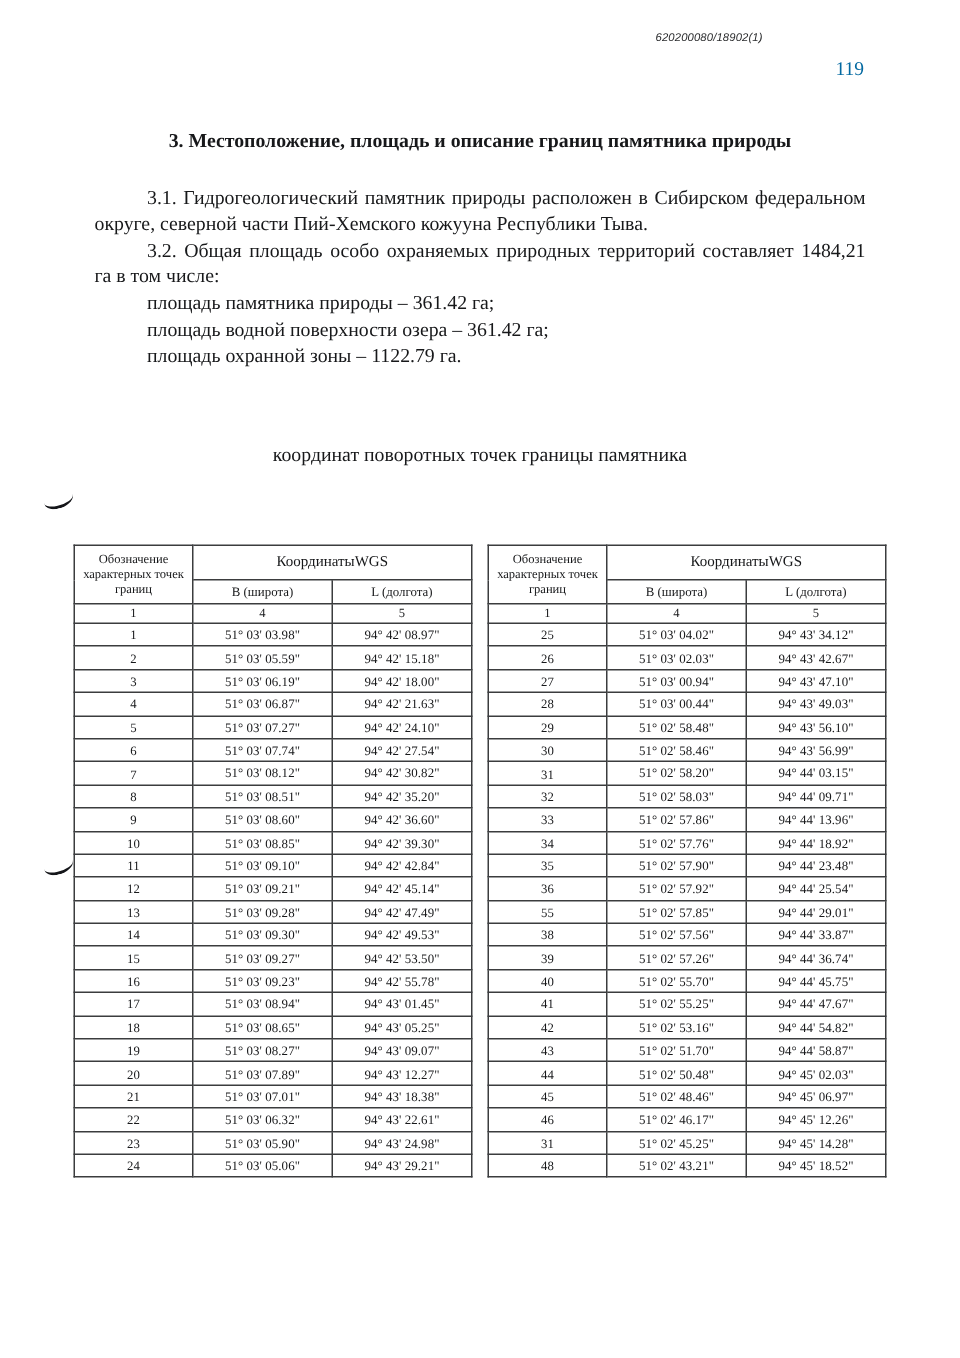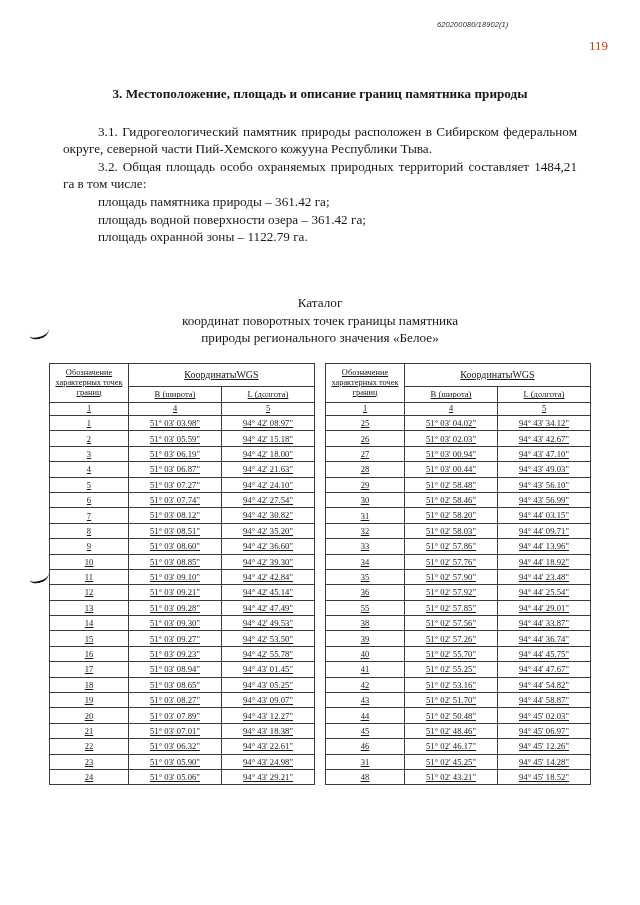--- a/index.html
+++ b/index.html
@@ -30,23 +30,23 @@
     font-size: 7.5px;
     letter-spacing: 0.1px;
     color: #2a2b2d;
     font-family: "Liberation Sans", "DejaVu Sans", sans-serif;
     white-space: nowrap;
     font-style: italic;
   }
   .page-number {
     position: absolute;
     top: 38px;
-    right: 32px;
+    right: 64px;
     font-size: 13px;
-    color: #c2410c;
+    color: #0369a1;
   }
 
   
   .text-block {
     position: absolute;
     top: 86px;
     left: 63px;
     width: 514px;
   }
   .section-title {
@@ -94,21 +94,20 @@
     justify-content: space-between;
     padding: 0 49px;
     box-sizing: border-box;
   }
   table.coords {
     border-collapse: collapse;
     width: 266px;
     table-layout: fixed;
     font-size: 8.6px;
     color: #17181a;
-    text-decoration: underline;
   }
   table.coords th,
   table.coords td {
     border: 1px solid #3b3c3e;
     text-align: center;
     vertical-align: middle;
     padding: 0;
     line-height: 1.18;
     font-weight: normal;
   }
@@ -166,23 +165,21 @@
   <div class="text-block">
     <h1 class="section-title">3. Местоположение, площадь и описание границ памятника природы</h1>
     <p class="para">3.1. Гидрогеологический памятник природы расположен в Сибирском федеральном округе, северной части Пий-Хемского кожууна Республики Тыва.</p>
     <p class="para">3.2. Общая площадь особо охраняемых природных территорий составляет 1484,21 га в том числе:</p>
     <p class="sub-line">площадь памятника природы – 361.42 га;</p>
     <p class="sub-line">площадь водной поверхности озера – 361.42 га;</p>
     <p class="sub-line">площадь охранной зоны – 1122.79 га.</p>
   </div>
 
   <div class="catalog">
-    <div>Каталог</div>
     <div>координат поворотных точек границы памятника</div>
-    <div>природы регионального значения «Белое»</div>
   </div>
 
   <div class="tables">
 
     <table class="coords">
       <colgroup>
           <col class="col-mark">
           <col class="col-b">
           <col class="col-l">
         </colgroup>

